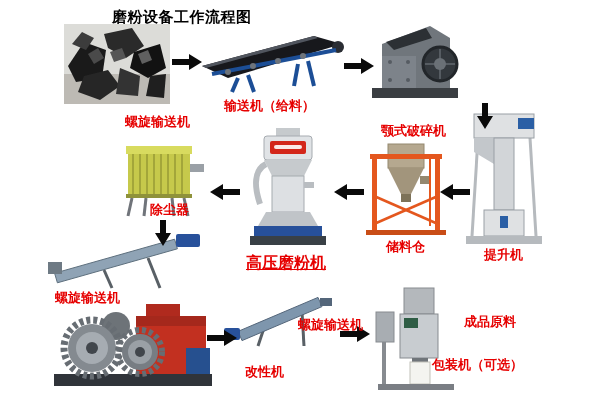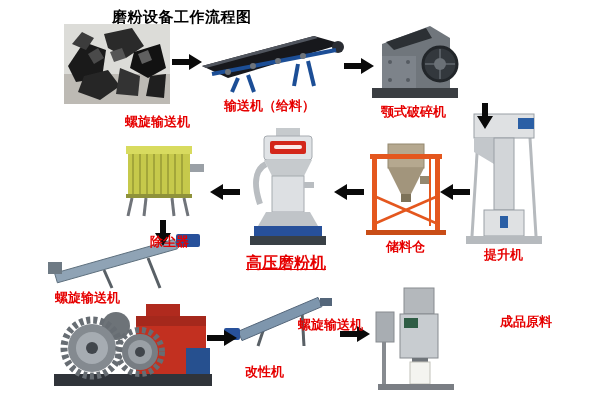--- a/index.html
+++ b/index.html
@@ -235,23 +235,24 @@
       </svg>
   </div>
   <div class="arrow" style="left:340px;top:326px;">
     <svg width="30" height="16" viewBox="0 0 30 16">
         <polygon points="0,5 17,5 17,0 30,8 17,16 17,11 0,11" fill="#0a0a0a"></polygon>
       </svg>
   </div>
 
   <div class="lbl" style="left:125px;top:113px;">螺旋输送机</div>
   <div class="lbl" style="left:224px;top:97px;">输送机（给料）</div>
-  <div class="lbl" style="left:381px;top:103px;">颚式破碎机</div>
+  <div class="lbl" style="left:381px;top:122px;">颚式破碎机</div>
   <div class="lbl" style="left:484px;top:246px;">提升机</div>
   <div class="lbl" style="left:386px;top:238px;">储料仓</div>
   <div class="lbl lbl-lg" style="left:246px;top:253px;">高压磨粉机</div>
-  <div class="lbl" style="left:150px;top:233px;">除尘器</div>
+  <div class="lbl" style="left:150px;top:201px;">除尘器</div>
   <div class="lbl" style="left:55px;top:289px;">螺旋输送机</div>
   <div class="lbl" style="left:298px;top:316px;">螺旋输送机</div>
   <div class="lbl" style="left:245px;top:349px;margin-top:14px;">改性机</div>
-  <div class="lbl" style="left:464px;top:313px;margin-left:36px;">成品原料</div>
+  <div class="lbl" style="left:464px;top:313px;">成品原料</div>
+  <div class="lbl" style="left:432px;top:356px;">包装机（可选）</div>
 
 </div>
 
 </body></html>

